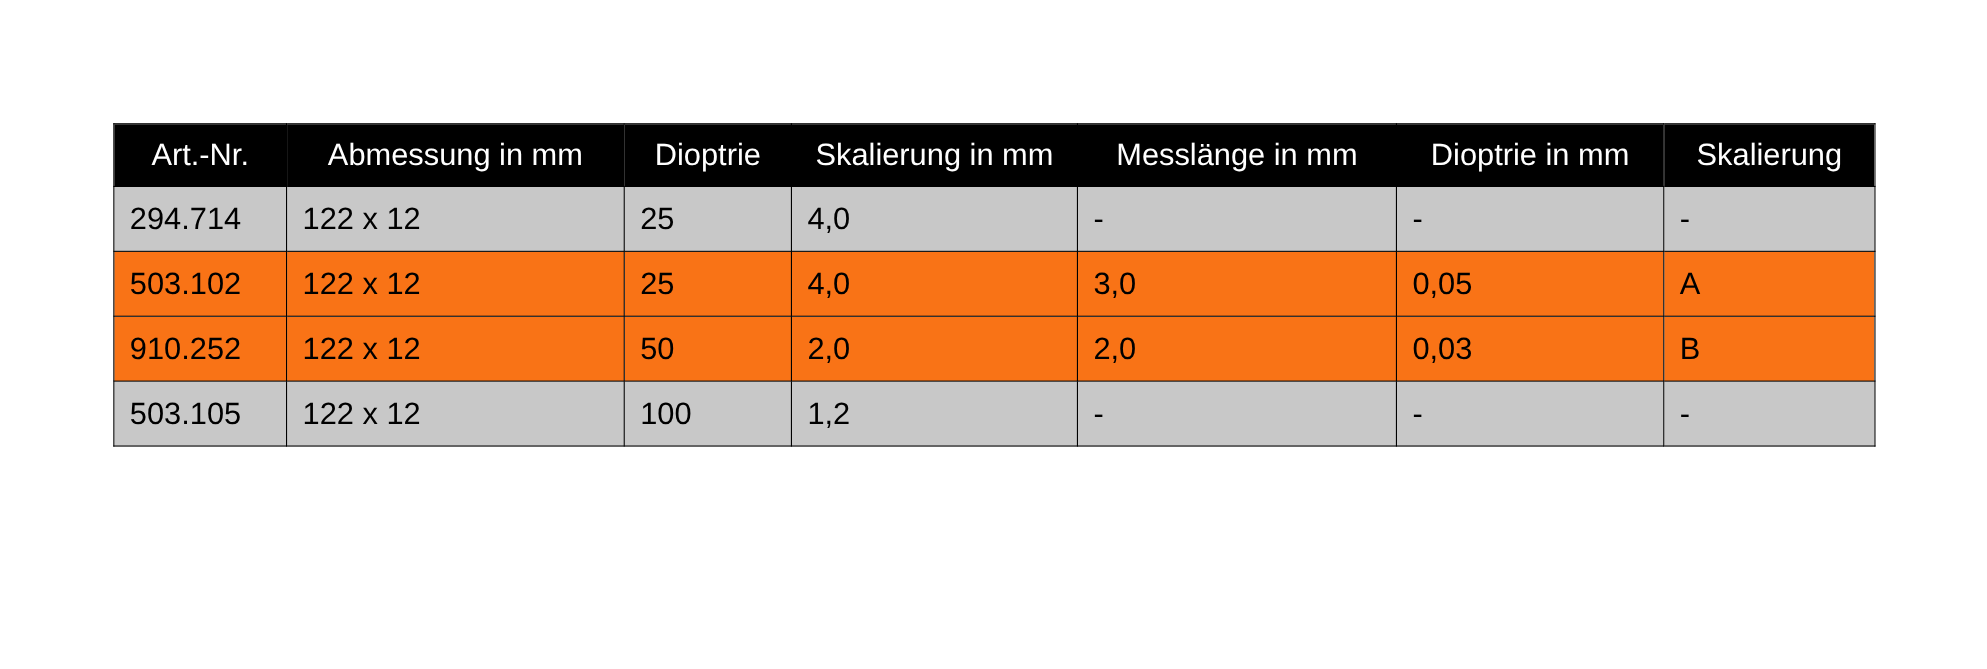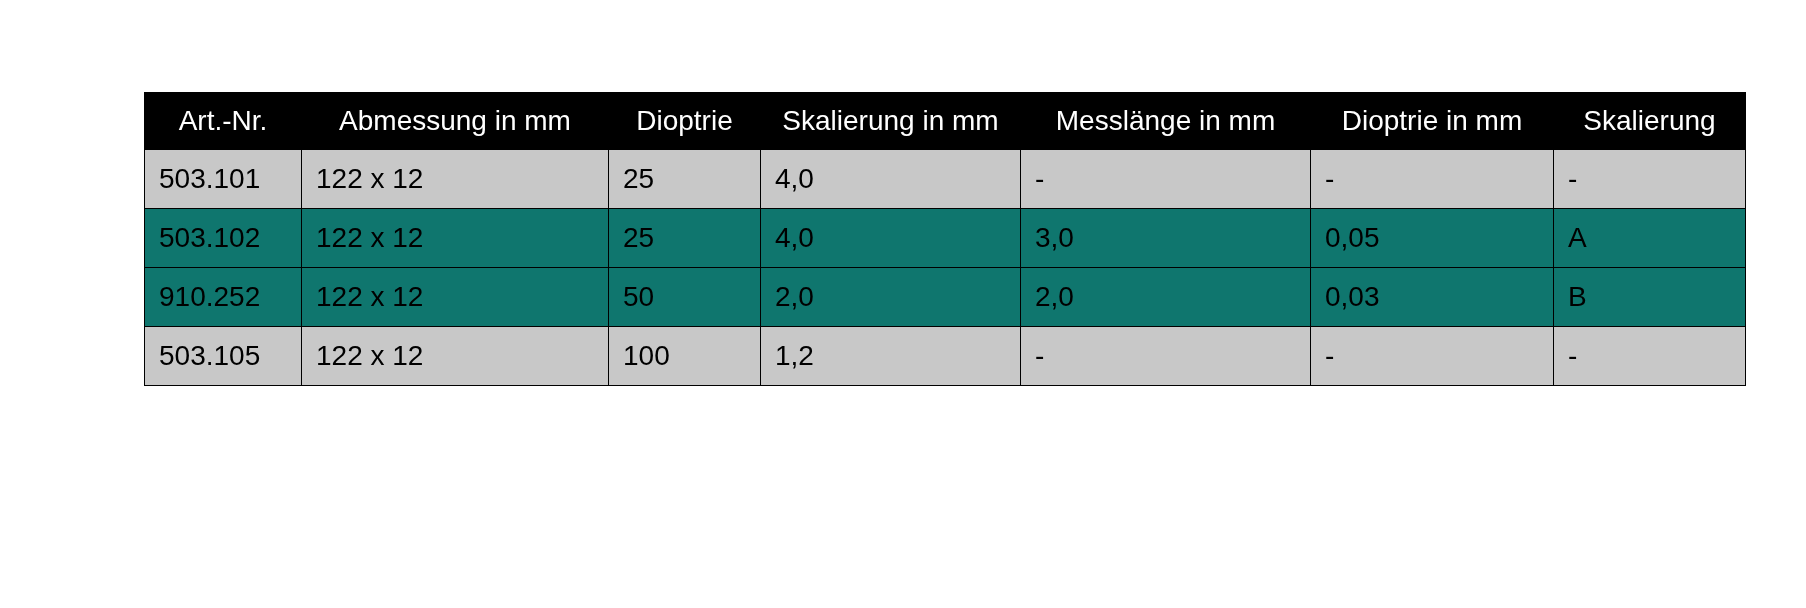--- a/index.html
+++ b/index.html
@@ -15,23 +15,22 @@
   }
   .page {
     position: relative;
     width: 1806px;
     height: 608px;
     background: #ffffff;
   }
   .table-wrap {
     position: absolute;
     left: 103px;
-    top: 92px;
+    top: 112px;
     width: 1601px;
-    margin-left: 41px;
   }
   table.spec-table {
     border-collapse: collapse;
     table-layout: fixed;
     width: 1601px;
     background: #ffffff;
   }
   table.spec-table th,
   table.spec-table td {
     border: 1px solid #000000;
@@ -52,21 +51,21 @@
     line-height: 56px;
   }
   table.spec-table thead th.center {
     text-align: center;
   }
   tr.shaded td {
     background: #c8c8c8;
     color: #000000;
   }
   tr.plain td {
-    background: #0f766e;
+    background: #f97316;
     color: #000000;
   }
   
   col.c0 { width: 157px; }
   col.c1 { width: 307px; }
   col.c2 { width: 152px; }
   col.c3 { width: 260px; }
   col.c4 { width: 290px; }
   col.c5 { width: 243px; }
   col.c6 { width: 192px; }
@@ -92,21 +91,21 @@
           <th class="center">Abmessung in mm</th>
           <th class="center">Dioptrie</th>
           <th class="center">Skalierung in mm</th>
           <th class="center">Messlänge in mm</th>
           <th class="center">Dioptrie in mm</th>
           <th class="center">Skalierung</th>
         </tr>
       </thead>
       <tbody>
         <tr class="shaded">
-          <td>503.101</td>
+          <td>294.714</td>
           <td>122 x 12</td>
           <td>25</td>
           <td>4,0</td>
           <td>-</td>
           <td>-</td>
           <td>-</td>
         </tr>
         <tr class="plain">
           <td>503.102</td>
           <td>122 x 12</td>

